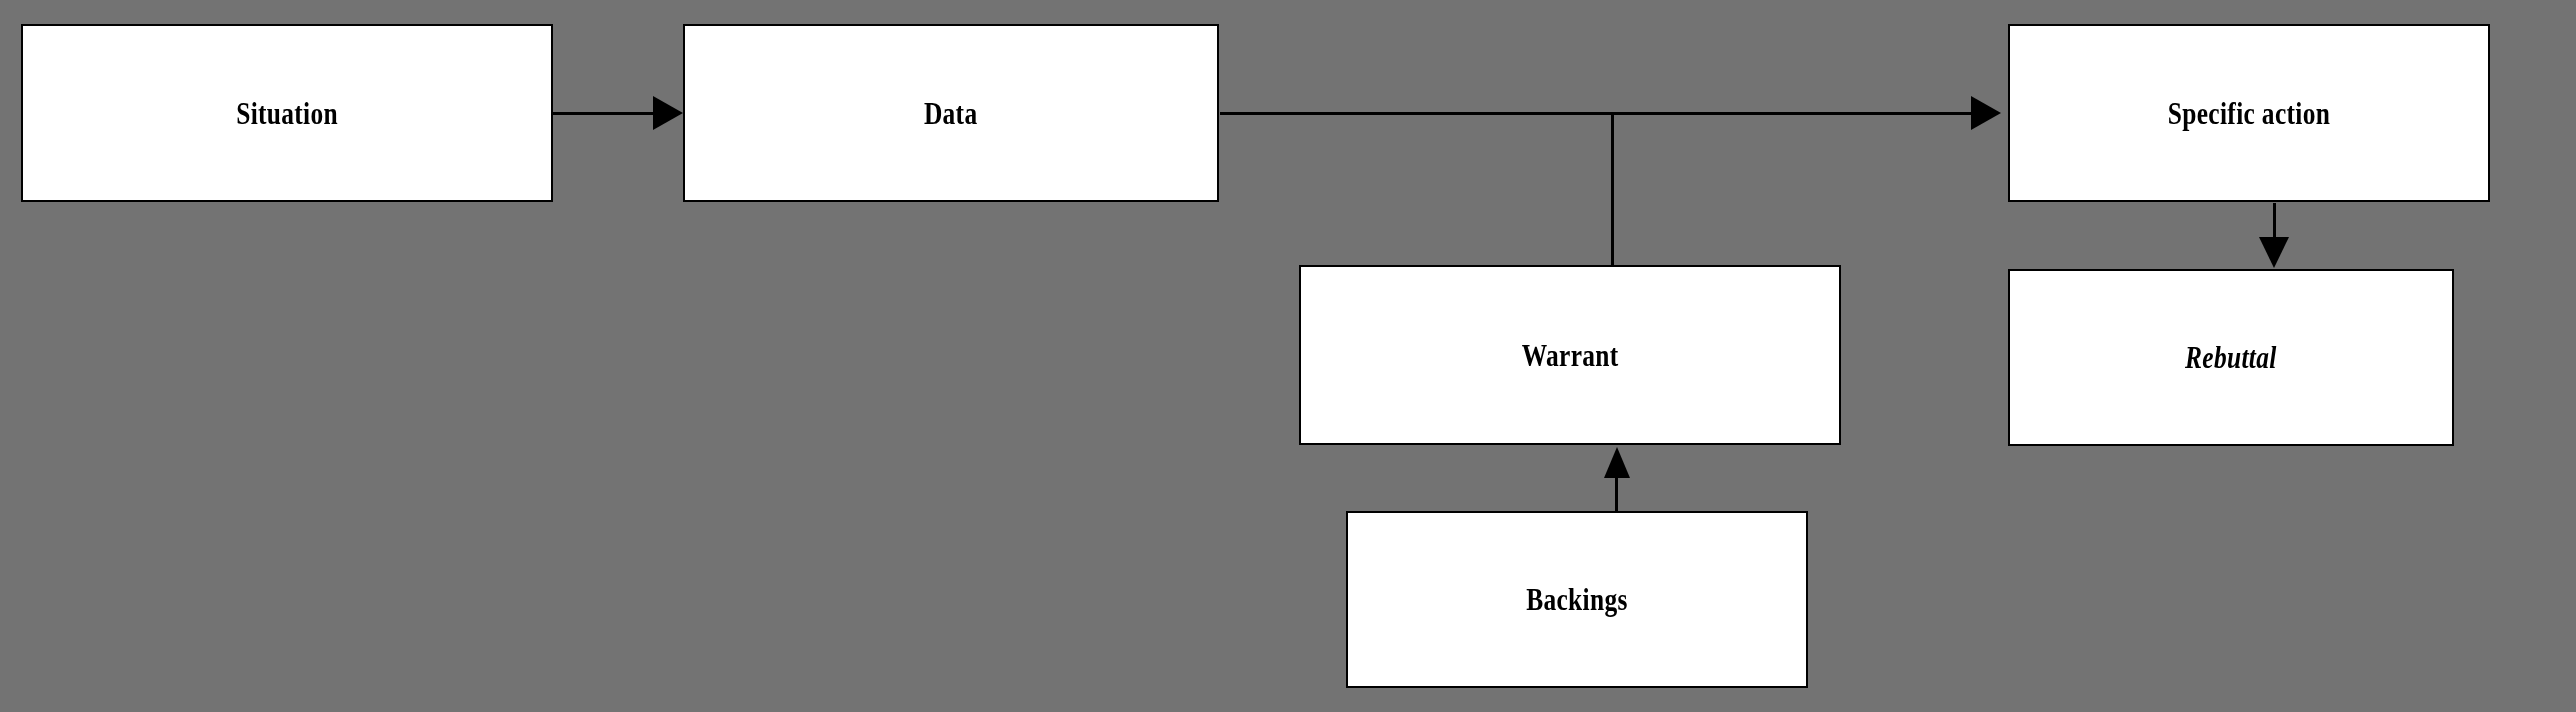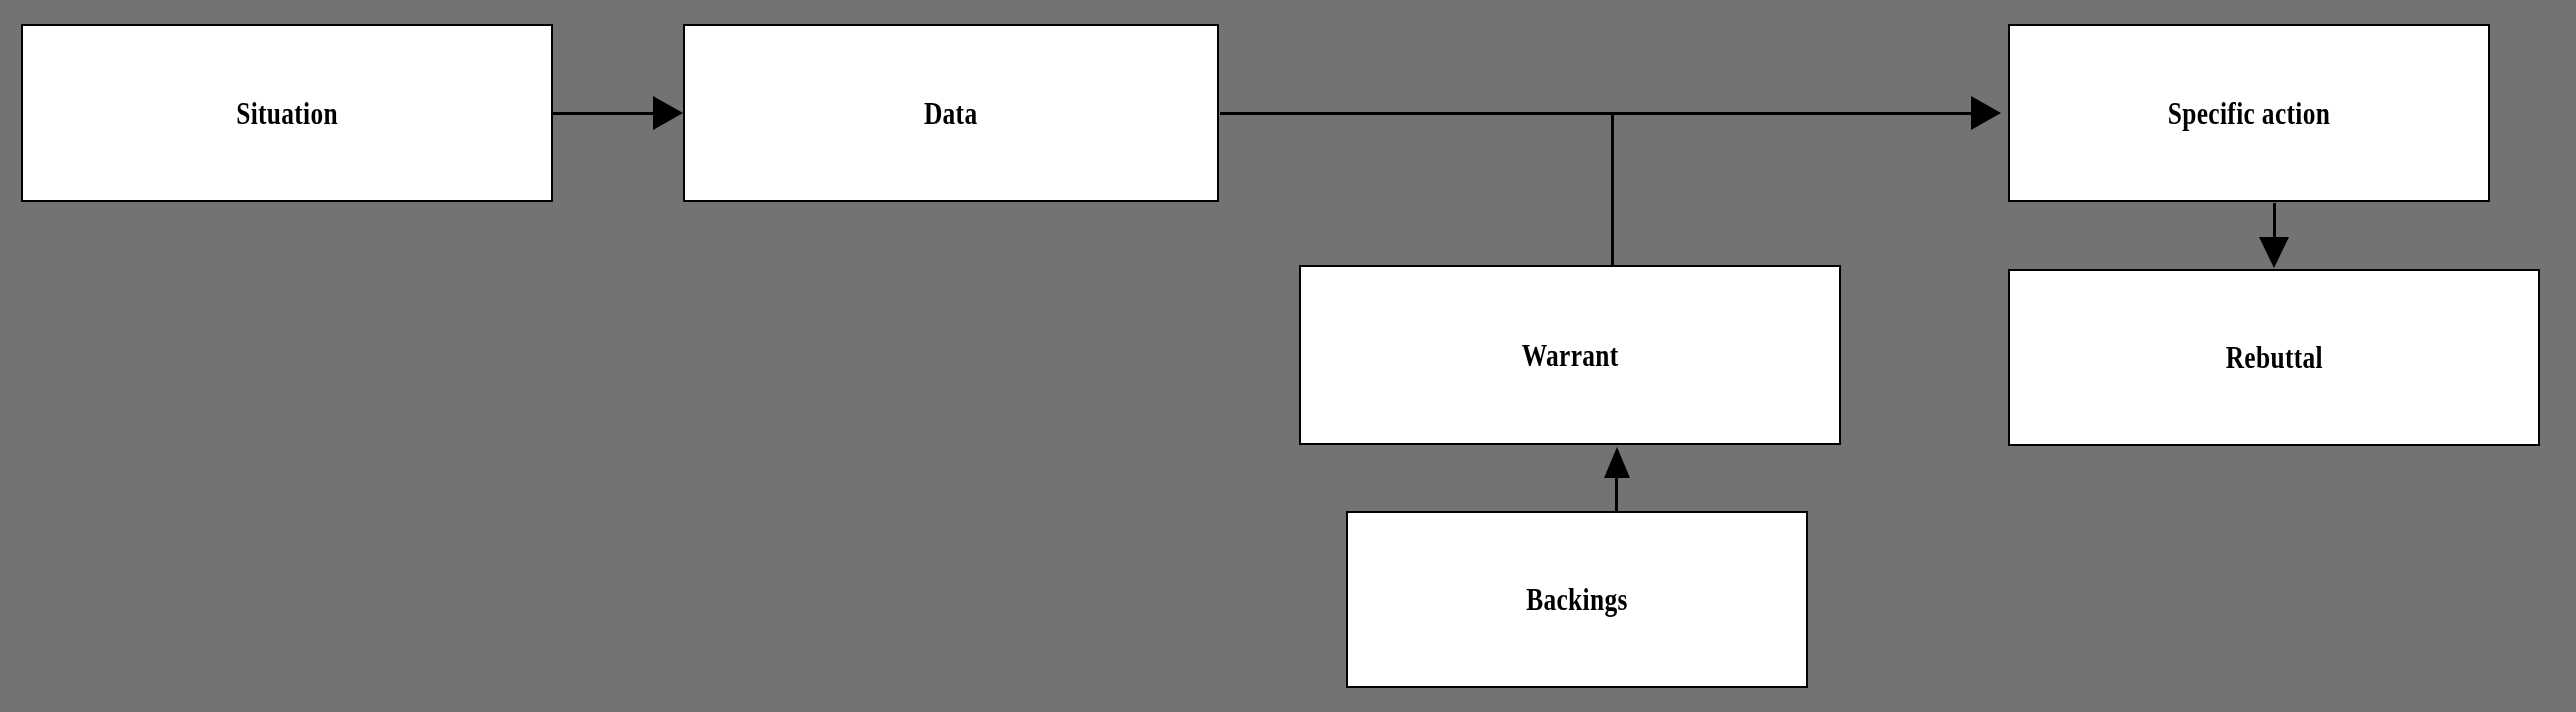--- a/index.html
+++ b/index.html
@@ -31,21 +31,21 @@
     line-height: 1;
     color: #000000;
     letter-spacing: 0.4px;
     white-space: nowrap;
     transform: scaleX(0.82);
   }
   
   #node-situation      { left: 21.4px;   top: 24px;  width: 532px;  height: 178px; }
   #node-data           { left: 683px;  top: 24px;  width: 536px;  height: 178px; }
   #node-specific-action{ left: 2008px; top: 24px;  width: 482px;  height: 178px; }
-  #node-rebuttal       { left: 2008px; top: 269px; width: 532px;  height: 177px; }
+  #node-rebuttal       { left: 2008px; top: 269px; width: 446px;  height: 177px; font-style: italic; }
   #node-warrant        { left: 1288px; top: 265px; width: 542px;  height: 180px; margin-left: 11px; }
   #node-backings       { left: 1346px; top: 511px; width: 462px;  height: 177px; }
 
   
   .edge { position: absolute; }
   .edge-line-h {
     position: absolute;
     height: 2.9px;
     background: #000000;
   }

